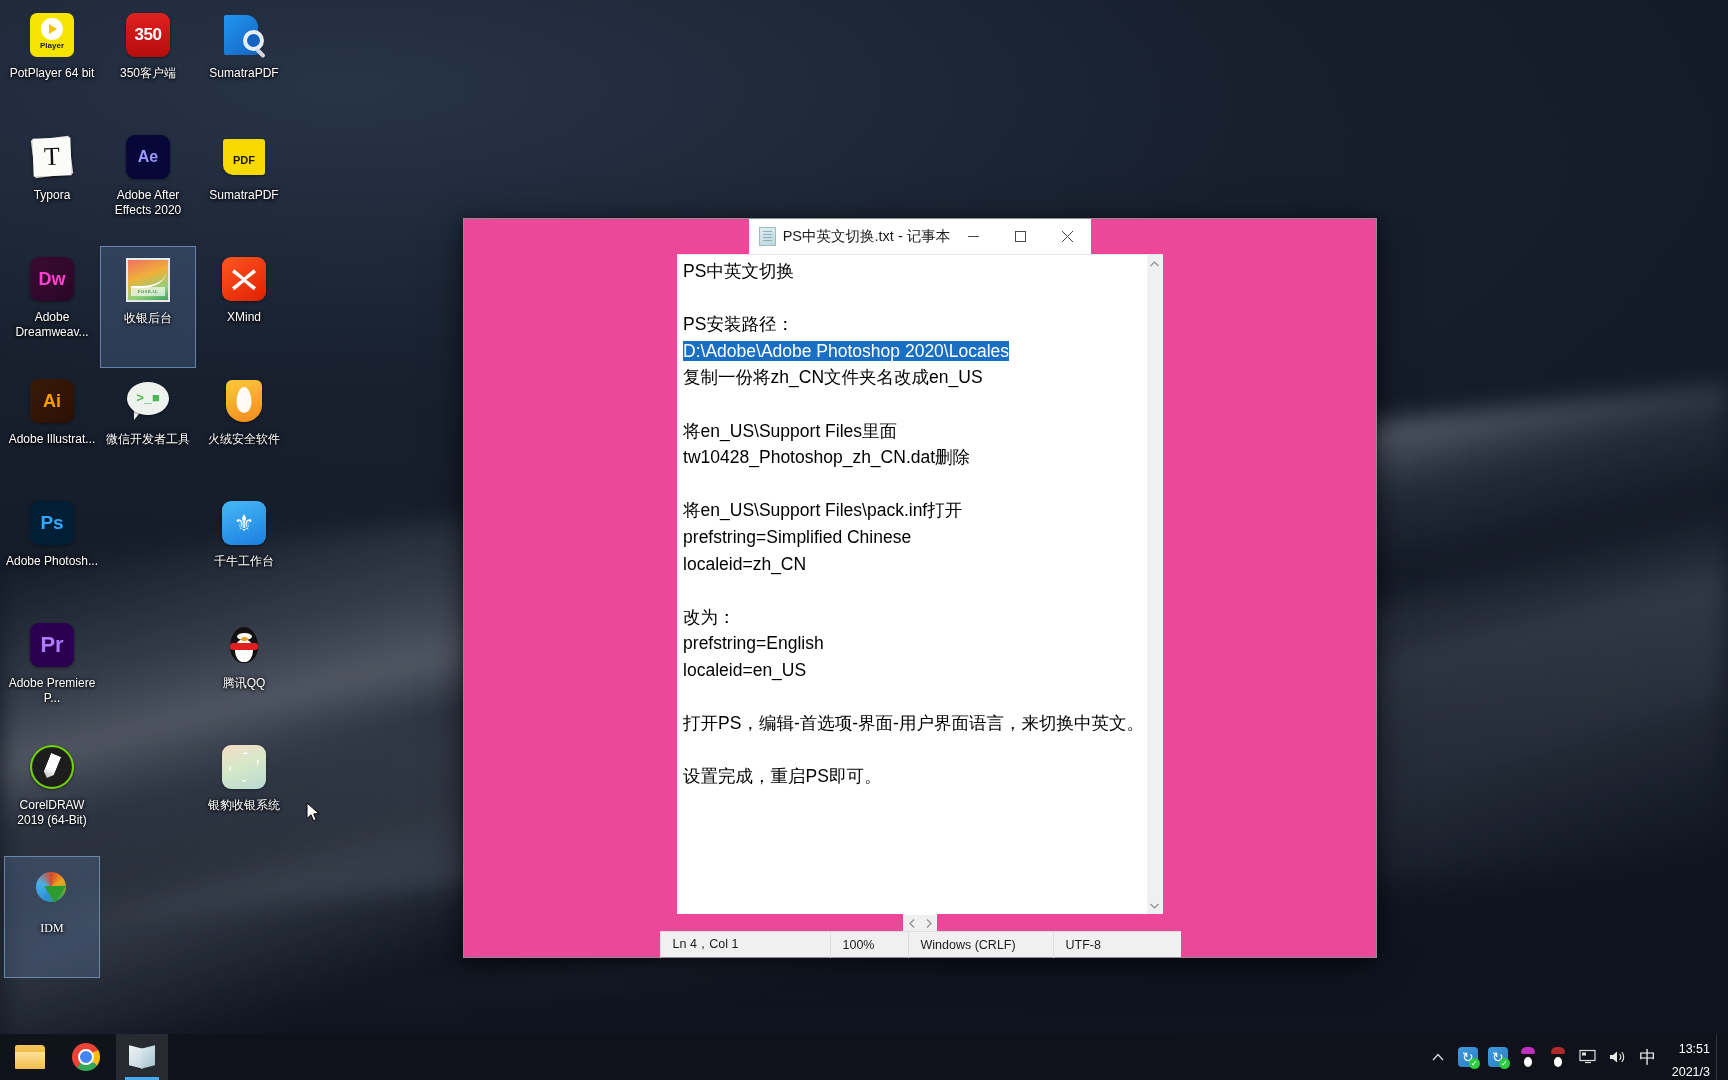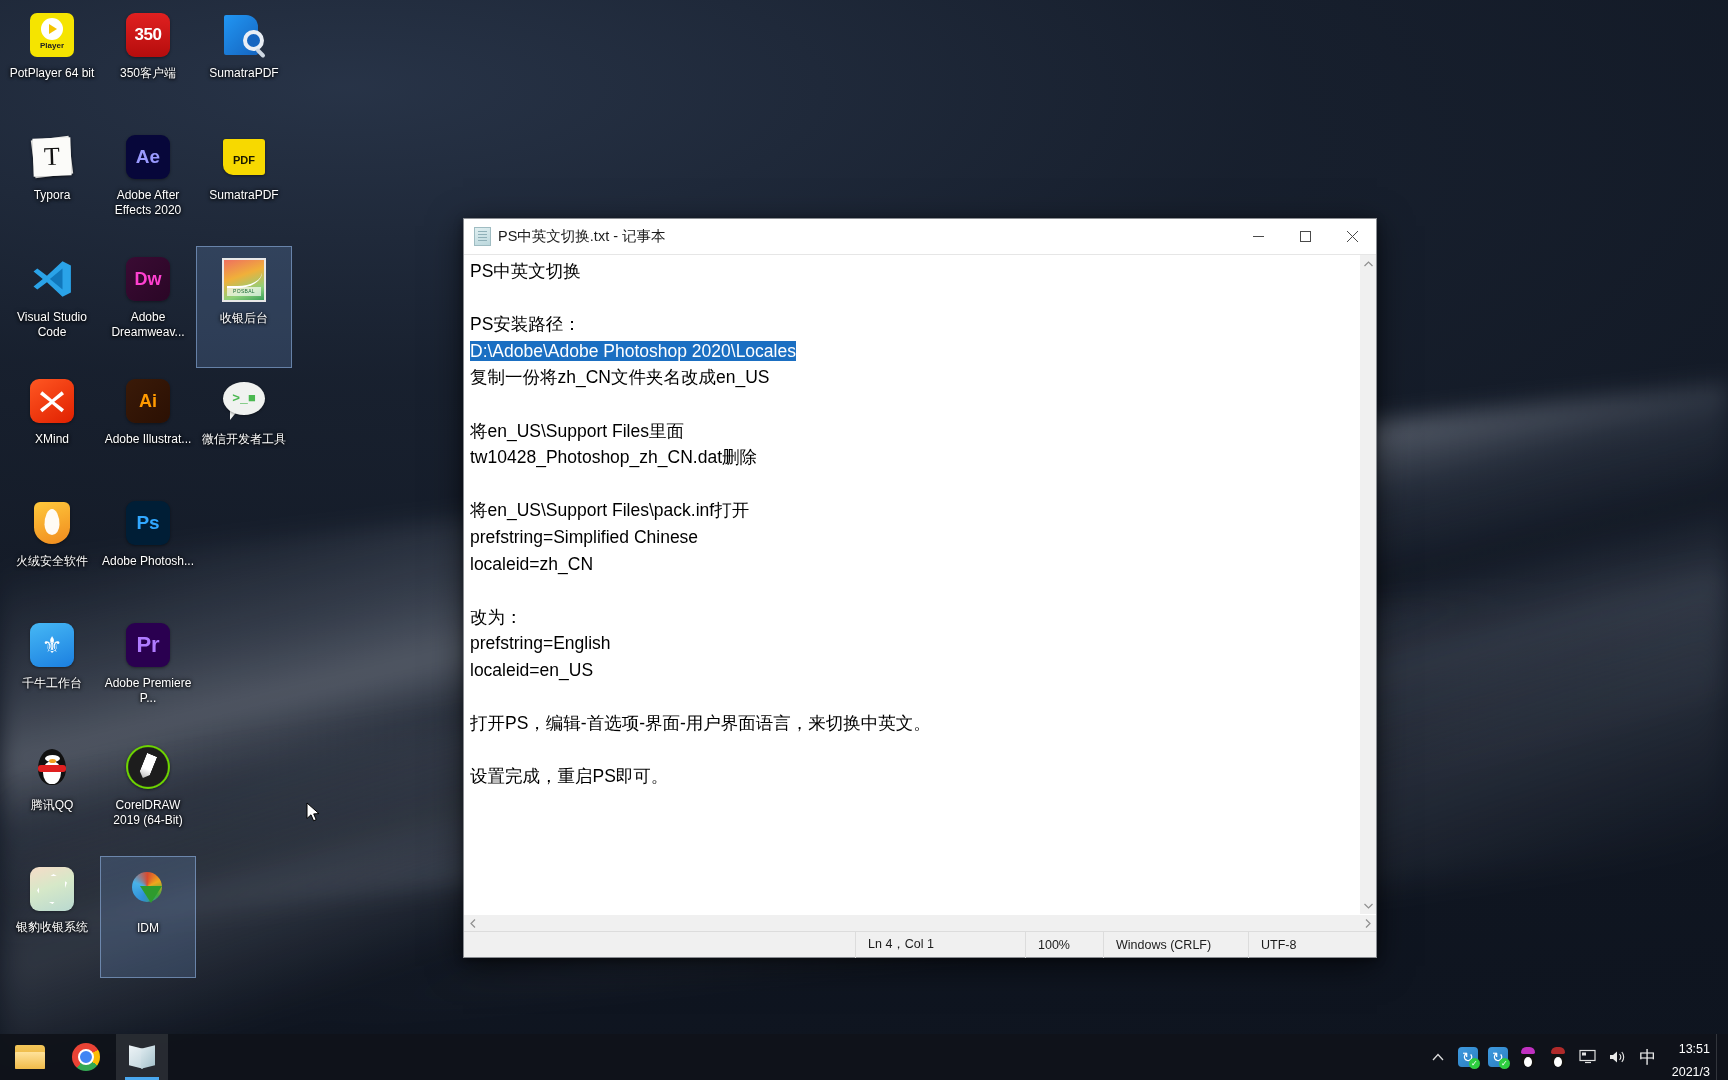--- a/index.html
+++ b/index.html
@@ -50,20 +50,21 @@
   }
   .dicon {
     width: 96px; height: 122px;
     display: flex; flex-direction: column; align-items: center;
     padding-top: 8px;
     cursor: default;
   }
   .dicon.selected {
     background: rgba(120,160,220,0.22);
     border: 1px solid rgba(150,185,235,0.55);
+    font-family: Liberation Serif, serif;
   }
   .dicon .glyph {
     width: 50px; height: 50px;
     display: flex; align-items: center; justify-content: center;
     position: relative;
     flex: 0 0 auto;
   }
   .dicon .lbl {
     margin-top: 6px;
     font-size: 12px; line-height: 15px;
@@ -97,21 +98,21 @@
   .ic-quicklook .hdl { position:absolute; right:0px; bottom:2px; width:11px;height:4px;
       background:#cfd8e3; transform:rotate(45deg); border-radius:2px;}
 
   .ic-typora { width:44px;height:44px; position:relative; }
   .ic-typora .sh { position:absolute; inset:3px; background:#f2f2f0; transform:rotate(-7deg);
       box-shadow:0 1px 3px rgba(0,0,0,0.5); }
   .ic-typora .sh2 { position:absolute; inset:3px; background:#fbfbf9; transform:rotate(-2deg);
       display:flex;align-items:center;justify-content:center; box-shadow:0 1px 3px rgba(0,0,0,0.35);}
   .ic-typora .t { font-family:"Liberation Serif",serif; font-size:26px; color:#111; }
 
-  .ic-ae { background:#07073a; color:#9a9aff; font-size:19px; }
+  .ic-ae { background:#07073a; color:#9a9aff; font-size:16px; }
   .ic-pdf { width:44px;height:44px;position:relative; }
   .ic-pdf .fold { position:absolute; inset:4px 1px 4px 1px; background:#f7d900;
       border-radius:3px 3px 3px 10px; box-shadow:0 1px 3px rgba(0,0,0,0.45);}
   .ic-pdf .tab { position:absolute; left:1px; top:4px; width:16px;height:11px;
       background:#6d6d18; border-radius:3px 6px 0 0;}
   .ic-pdf .ptx { position:absolute; inset:0; display:flex;align-items:center;justify-content:center;
       font-size:11px; font-weight:bold; color:#1a1a00; padding-top:5px; }
 
   .ic-vsc { width:44px;height:44px; display:flex;align-items:center;justify-content:center;}
   .ic-dw { background:linear-gradient(135deg,#3a0b33,#2a0626); color:#ff40d0; font-size:18px; }
@@ -175,25 +176,26 @@
       background: conic-gradient(from 200deg, #2f8fd8, #48b2e8 25%, #d84a2f 45%, #f0a81c 62%, #3fa83f 80%, #2f8fd8); }
   .ic-idm .arr { position:absolute; left:14px; top:18px; width:0;height:0;
       border-left:11px solid transparent; border-right:11px solid transparent;
       border-top:17px solid #2e9b2e; }
 
   
   #notepad {
     position: absolute;
     left: 463px; top: 218px;
     width: 914px; height: 740px;
-    background: #d946ef;
+    background: #ec4899;
     border: 1px solid #8a8d92;
     box-shadow: 0 8px 32px rgba(0,0,0,0.55), 0 2px 8px rgba(0,0,0,0.4);
     display: flex; flex-direction: column;
     z-index: 5;
+    align-items: center;
   }
   #titlebar {
     height: 35px; flex: 0 0 35px;
     display: flex; align-items: center;
     background: #fff;
     padding-left: 10px;
   }
   #titlebar .tb-icon {
     width: 17px; height: 19px; position: relative; margin-right: 7px;
     background: linear-gradient(160deg,#dfeef0,#bcd8dd);
@@ -367,31 +369,20 @@
     <span class="glyph">
       <span class="ic-pdf">
           <span class="tab"></span>
           <span class="fold"></span>
           <span class="ptx">PDF</span>
         </span>
     </span>
     <span class="lbl">SumatraPDF</span>
   </div>
 
-  <div class="dicon">
-    <span class="glyph">
-      <span class="ic-vsc">
-        <svg width="42" height="42" viewBox="0 0 100 100">
-          <path d="M75 8 L95 18 L95 82 L75 92 L38 58 L15 75 L6 68 L28 50 L6 32 L15 25 L38 42 Z" fill="#2aa3e8"></path>
-          <path d="M75 25 L75 75 L45 50 Z" fill="#1177bb"></path>
-        </svg>
-      </span>
-    </span>
-    <span class="lbl">Visual Studio Code</span>
-  </div>
 
   <div class="dicon">
     <span class="glyph">
       <span class="sq ic-dw">Dw</span>
     </span>
     <span class="lbl">Adobe Dreamweav...</span>
   </div>
 
   <div class="dicon selected">
     <span class="glyph">

